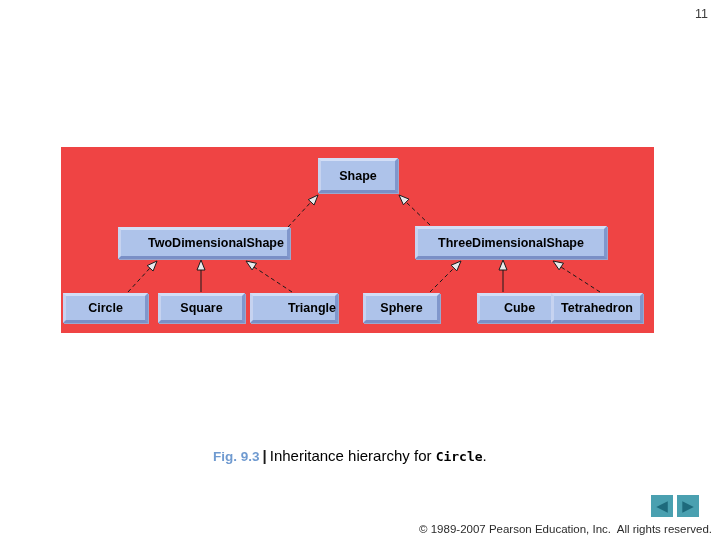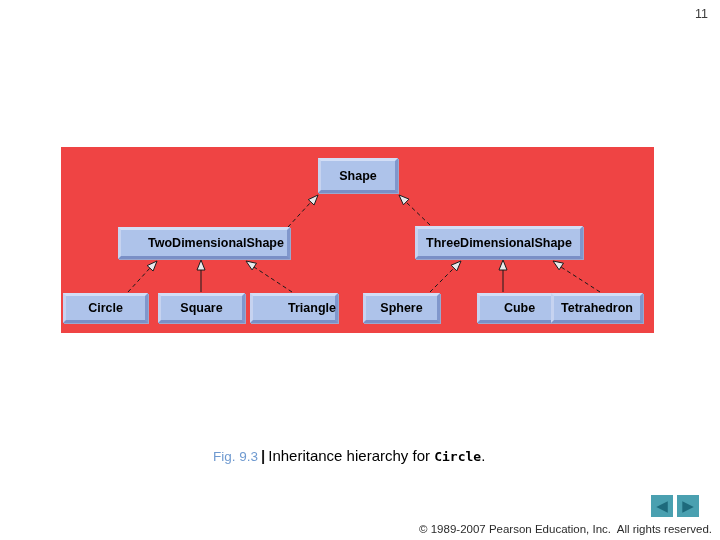--- a/index.html
+++ b/index.html
@@ -21,33 +21,33 @@
     border-style:solid;border-width:3px;
     border-color:#d3def6 #8097cc #7a8fc6 #c6d3f0;
     box-shadow:1px 1px 0 #9aa8cf;
     display:flex;align-items:center;justify-content:center;
     color:#000;font-weight:bold;font-size:12.5px;
     font-family:"Liberation Sans",sans-serif;
     white-space:nowrap;
   }
   .node-shape{left:257px;top:11px;width:80px;height:35px;}
   .node-twodim{left:57px;top:80px;width:172px;height:32px;padding-left:24px;}
-  .node-threedim{left:354px;top:79px;width:168px;height:33px;}
+  .node-threedim{left:354px;top:79px;width:192px;height:33px;}
   .node-circle{left:2px;top:146px;width:85px;height:30px;}
   .node-square{left:97px;top:146px;width:87px;height:30px;}
   .node-triangle{left:189px;top:146px;width:88px;height:30px;padding-left:36px;}
   .node-sphere{left:302px;top:146px;width:77px;height:30px;}
   .node-cube{left:399px;top:146px;width:85px;height:30px;margin-left:17px;}
   .node-tetrahedron{left:490px;top:146px;width:92px;height:30px;}
   .caption{
     position:absolute;left:170px;top:447px;font-size:15px;color:#000;
     white-space:nowrap;
   }
   .caption .fig-label{
-    color:#6f9ad0;font-weight:normal;font-size:13.5px;padding-left:43px;
+    color:#6f9ad0;font-weight:bold;font-size:13.5px;padding-left:43px;
   }
   .caption .sep{font-weight:bold;color:#1a1a1a;padding:0 3px;}
   .caption .code-term{
     font-family:"DejaVu Sans Mono",monospace;font-weight:bold;font-size:13px;
   }
   .nav{
     position:absolute;left:651px;top:495px;display:flex;gap:4px;
   }
   .nav-btn{
     width:22px;height:22px;background:#4aa0b0;border:0;

